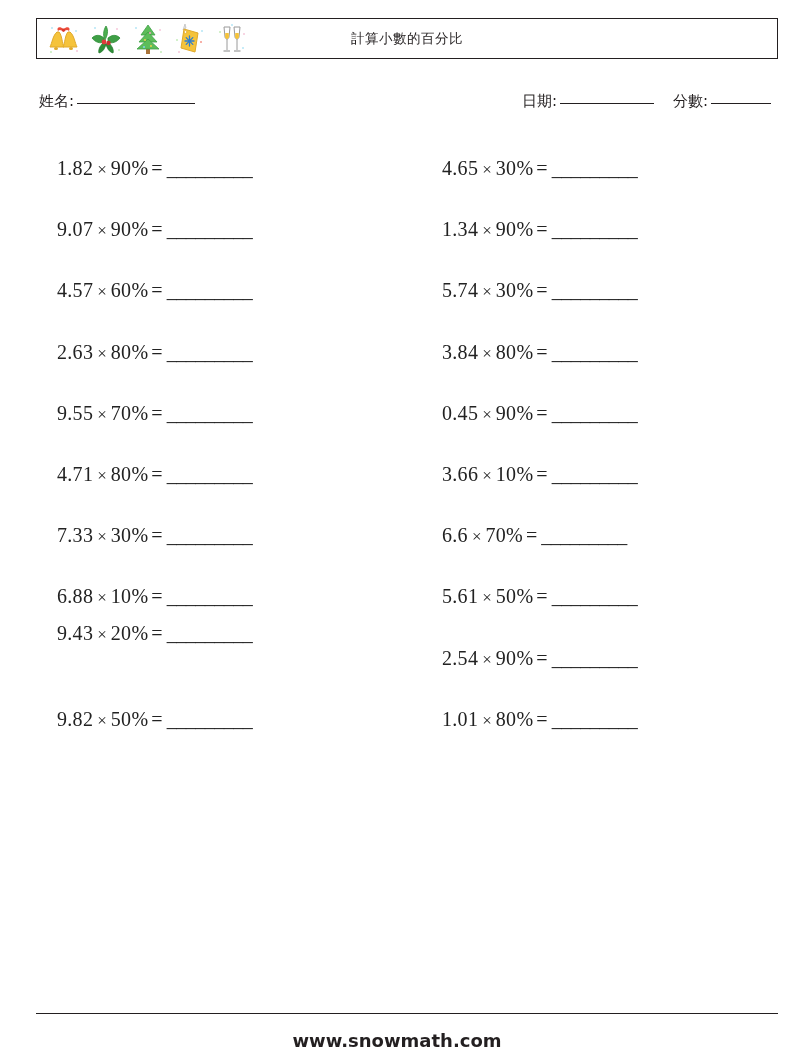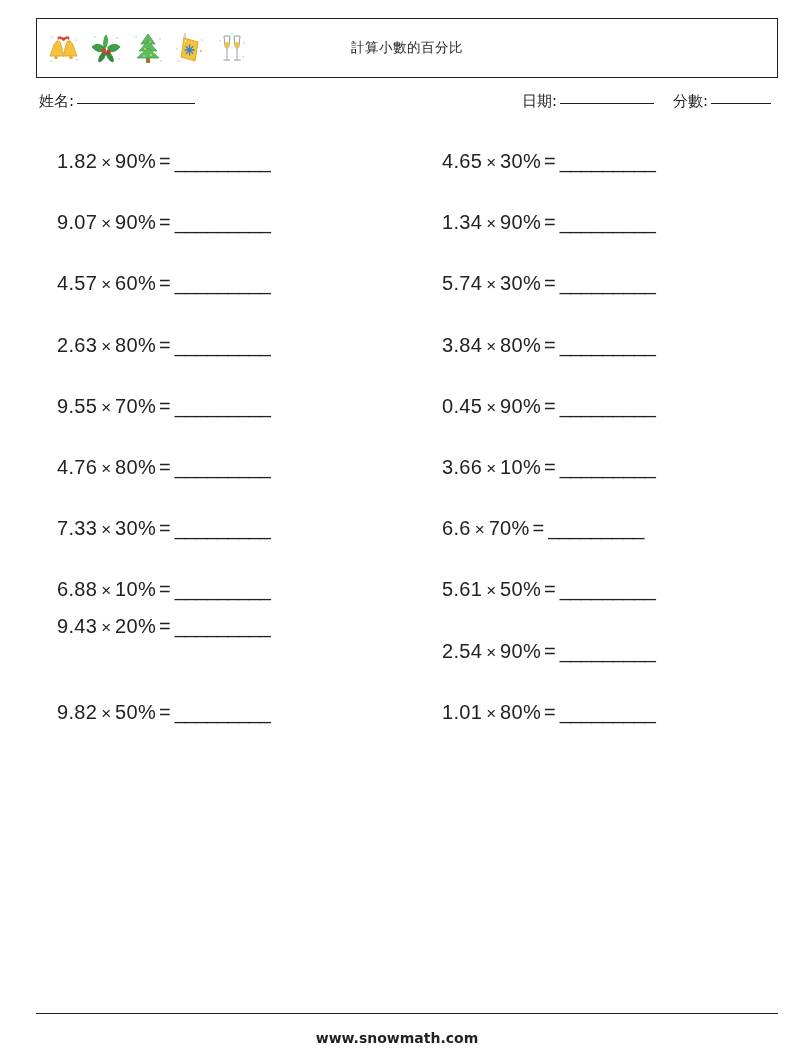--- a/index.html
+++ b/index.html
@@ -15,21 +15,21 @@
     color: #1a1a1a;
     overflow: hidden;
   }
 
   
   .header-box {
     position: absolute;
     left: 36px;
     top: 18px;
     width: 742px;
-    height: 60px;
+    height: 41px;
     border: 1px solid #231f20;
     box-sizing: border-box;
     display: flex;
     align-items: center;
   }
   .header-icons {
     display: flex;
     align-items: center;
     padding-left: 10px;
     gap: 8px;
@@ -106,23 +106,23 @@
     position: absolute;
     top: 0;
     width: 360px;
   }
   .prob-col.left  { left: 0px; }
   .prob-col.right { left: 364px; }
 
   .problem {
     position: absolute;
     height: 30px;
-    line-height: 26px;
-    white-space: nowrap;
-    font-family: Liberation Sans, sans-serif;
+    line-height: 40px;
+    white-space: nowrap;
+    font-family: Liberation Serif, serif;
     font-size: 20px;
     color: #222222;
   }
   .prob-col.left  .problem { left: 21px; }
   .prob-col.right .problem { left: 42px; }
 
   .p-expr { letter-spacing: 0.3px; }
   .p-times { padding: 0 4px; font-size: 17px; }
   .p-eq { padding: 0 4px 0 3px; }
   .p-blank {
@@ -138,21 +138,21 @@
     width: 742px;
     border-top: 1.8px solid #231f20;
   }
   .footer-text {
     position: absolute;
     left: 0;
     right: 0;
     top: 1030px;
     text-align: center;
     font-family: "DejaVu Sans", "Liberation Sans", sans-serif;
-    font-size: 14px;
+    font-size: 18px;
     font-weight: bold;
     color: #231f20;
   }
 </style>
 </head>
 <body>
 
 <div class="header-box">
 
   <div class="header-icons">
@@ -256,21 +256,21 @@
   </span>
 </div>
 
 <div class="problems">
   <div class="prob-col left" id="col-left">
       <div class="problem" style="top: 8px;"><span class="p-expr">1.82</span><span class="p-times">×</span><span class="p-expr">90%</span><span class="p-eq">=</span><span class="p-blank">_________</span></div>
       <div class="problem" style="top: 69.2px;"><span class="p-expr">9.07</span><span class="p-times">×</span><span class="p-expr">90%</span><span class="p-eq">=</span><span class="p-blank">_________</span></div>
       <div class="problem" style="top: 130.4px;"><span class="p-expr">4.57</span><span class="p-times">×</span><span class="p-expr">60%</span><span class="p-eq">=</span><span class="p-blank">_________</span></div>
       <div class="problem" style="top: 191.6px;"><span class="p-expr">2.63</span><span class="p-times">×</span><span class="p-expr">80%</span><span class="p-eq">=</span><span class="p-blank">_________</span></div>
       <div class="problem" style="top: 252.8px;"><span class="p-expr">9.55</span><span class="p-times">×</span><span class="p-expr">70%</span><span class="p-eq">=</span><span class="p-blank">_________</span></div>
-      <div class="problem" style="top: 314px;"><span class="p-expr">4.76</span><span class="p-times">×</span><span class="p-expr">80%</span><span class="p-eq">=</span><span class="p-blank">_________</span></div>
+      <div class="problem" style="top: 314px;"><span class="p-expr">4.71</span><span class="p-times">×</span><span class="p-expr">80%</span><span class="p-eq">=</span><span class="p-blank">_________</span></div>
       <div class="problem" style="top: 375.2px;"><span class="p-expr">7.33</span><span class="p-times">×</span><span class="p-expr">30%</span><span class="p-eq">=</span><span class="p-blank">_________</span></div>
       <div class="problem" style="top: 436.4px;"><span class="p-expr">6.88</span><span class="p-times">×</span><span class="p-expr">10%</span><span class="p-eq">=</span><span class="p-blank">_________</span></div>
       <div class="problem" style="top: 473px;"><span class="p-expr">9.43</span><span class="p-times">×</span><span class="p-expr">20%</span><span class="p-eq">=</span><span class="p-blank">_________</span></div>
       <div class="problem" style="top: 558.8px;"><span class="p-expr">9.82</span><span class="p-times">×</span><span class="p-expr">50%</span><span class="p-eq">=</span><span class="p-blank">_________</span></div>
     </div>
   <div class="prob-col right" id="col-right">
       <div class="problem" style="top: 8px;"><span class="p-expr">4.65</span><span class="p-times">×</span><span class="p-expr">30%</span><span class="p-eq">=</span><span class="p-blank">_________</span></div>
       <div class="problem" style="top: 69.2px;"><span class="p-expr">1.34</span><span class="p-times">×</span><span class="p-expr">90%</span><span class="p-eq">=</span><span class="p-blank">_________</span></div>
       <div class="problem" style="top: 130.4px;"><span class="p-expr">5.74</span><span class="p-times">×</span><span class="p-expr">30%</span><span class="p-eq">=</span><span class="p-blank">_________</span></div>
       <div class="problem" style="top: 191.6px;"><span class="p-expr">3.84</span><span class="p-times">×</span><span class="p-expr">80%</span><span class="p-eq">=</span><span class="p-blank">_________</span></div>

